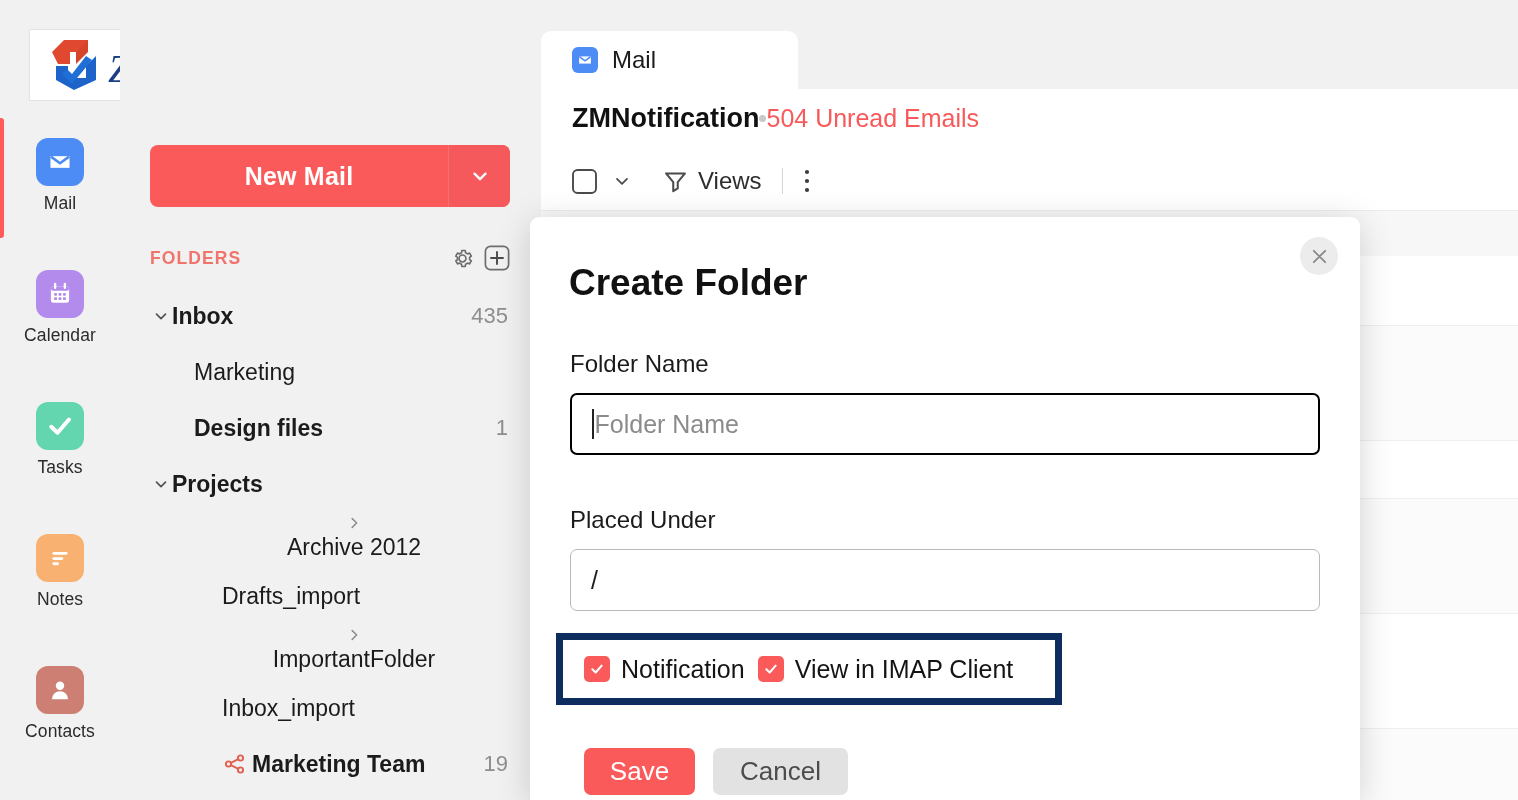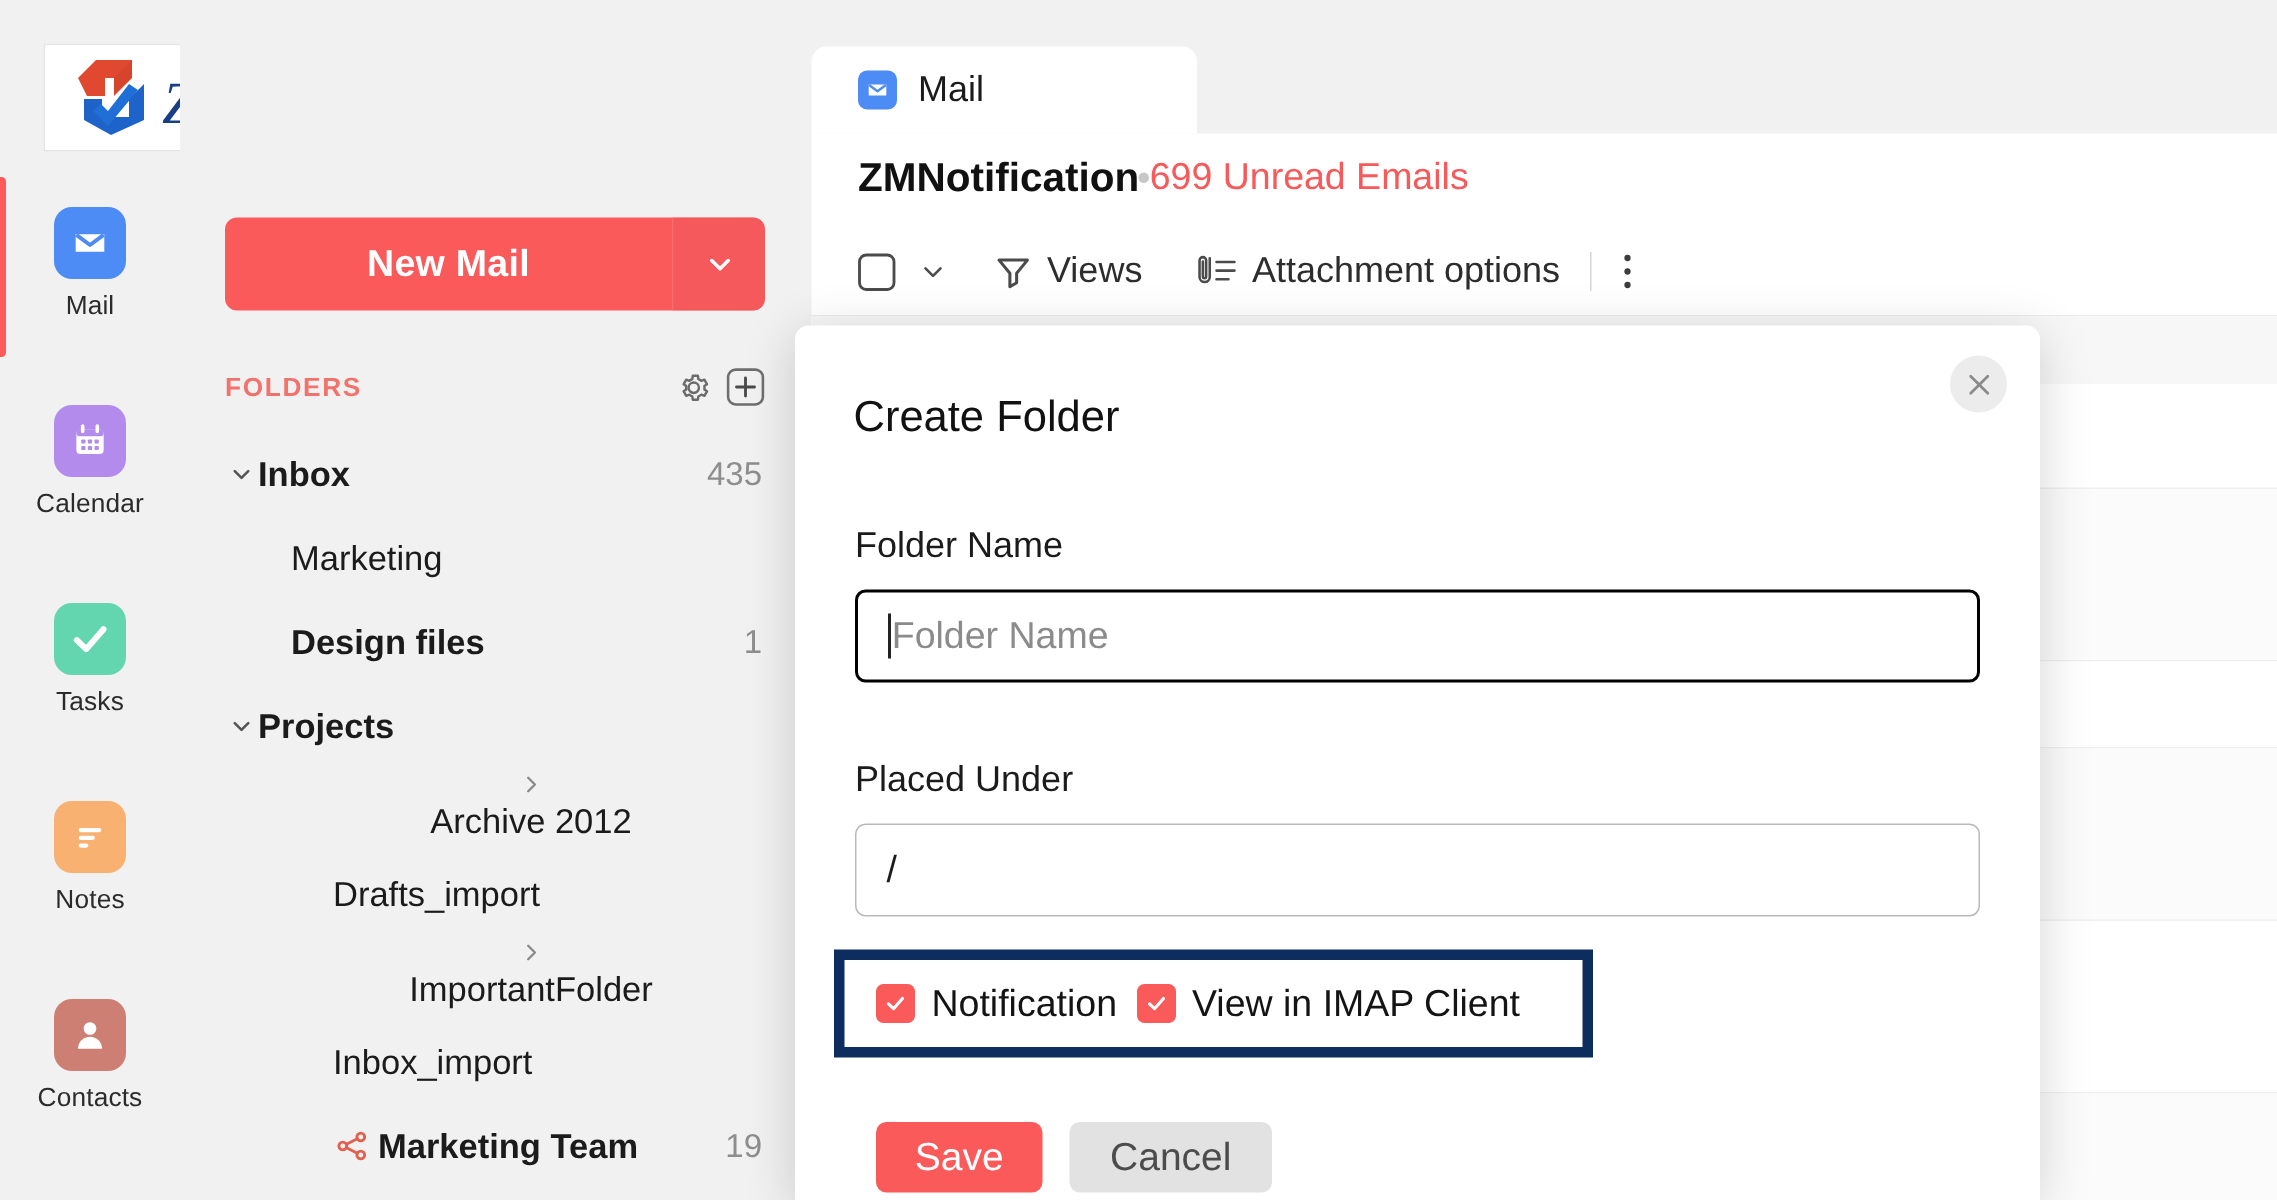--- a/index.html
+++ b/index.html
@@ -142,21 +142,21 @@
     background: #fff; border-radius: 9px 9px 0 0;
     box-shadow: 0 6px 34px rgba(0,0,0,.17);
   }
   #dlg-close {
     position: absolute; right: 22px; top: 20px; width: 38px; height: 38px;
     border-radius: 50%; background: #ececec;
     display: flex; align-items: center; justify-content: center; cursor: pointer;
   }
   #dlg-title {
     position: absolute; left: 39px; top: 45px;
-    font-size: 29px; font-weight: 400; color: #111;
+    font-size: 37px; font-weight: 700; color: #111;
   }
   .dlg-label {
     position: absolute; left: 40px; font-size: 24px; color: #1b1b1b;
   }
   .dlg-input {
     position: absolute; left: 40px; width: 750px; height: 62px;
     border-radius: 7px; display: flex; align-items: center; padding-left: 20px;
     font-size: 25px; background: #fff;
   }
   #inp-name {
@@ -387,47 +387,40 @@
         </svg>
       </div>
       <div id="tab-mail-label">Mail</div>
     </div>
 
     <div id="content-card">
 
       <div id="header-row">
         <div id="folder-title">ZMNotification</div>
         <div id="dot"></div>
-        <div id="unread">699 Unread Emails</div>
+        <div id="unread">504 Unread Emails</div>
       </div>
 
       <div id="toolbar">
         <div class="tb-item">
           <svg width="27" height="27" viewBox="0 0 27 27">
             <rect x="2" y="2" width="23" height="23" rx="4.5" fill="none" stroke="#4b4b4b" stroke-width="1.9"></rect>
           </svg>
           <svg width="20" height="20" viewBox="0 0 24 24" style="margin-left:5px">
             <path d="M6 9.5 L12 15.5 L18 9.5" fill="none" stroke="#4b4b4b" stroke-width="2.1" stroke-linecap="round" stroke-linejoin="round"></path>
           </svg>
         </div>
 
         <div class="tb-item" style="margin-left:30px">
           <svg width="27" height="27" viewBox="0 0 24 24">
             <path d="M3.6 4.8h16.8L14 12.6v5.6l-4 2.4v-8z" fill="none" stroke="#4b4b4b" stroke-width="1.8" stroke-linejoin="round"></path>
           </svg>
           <span class="tb-label">Views</span>
         </div>
 
-        <div class="tb-item" style="margin-left:32px">
-          <svg width="32" height="27" viewBox="0 0 32 27">
-            <path d="M12.5 4.2v12.4a3.4 3.4 0 0 1-6.8 0V5.6a2.2 2.2 0 0 1 4.4 0v10.8a1.1 1.1 0 0 1-2.2 0V6.4" fill="none" stroke="#4b4b4b" stroke-width="1.7" stroke-linecap="round"></path>
-            <path d="M17 6.6h12 M17 12.4h12 M17 18.2h8" stroke="#4b4b4b" stroke-width="1.7" stroke-linecap="round"></path>
-          </svg>
-          <span class="tb-label">Attachment options</span>
-        </div>
 
         <div id="tb-sep"></div>
 
         <div class="tb-item">
           <svg width="8" height="28" viewBox="0 0 8 28">
             <circle cx="4" cy="5" r="2.1" fill="#3d3d3d"></circle>
             <circle cx="4" cy="14" r="2.1" fill="#3d3d3d"></circle>
             <circle cx="4" cy="23" r="2.1" fill="#3d3d3d"></circle>
           </svg>
         </div>

